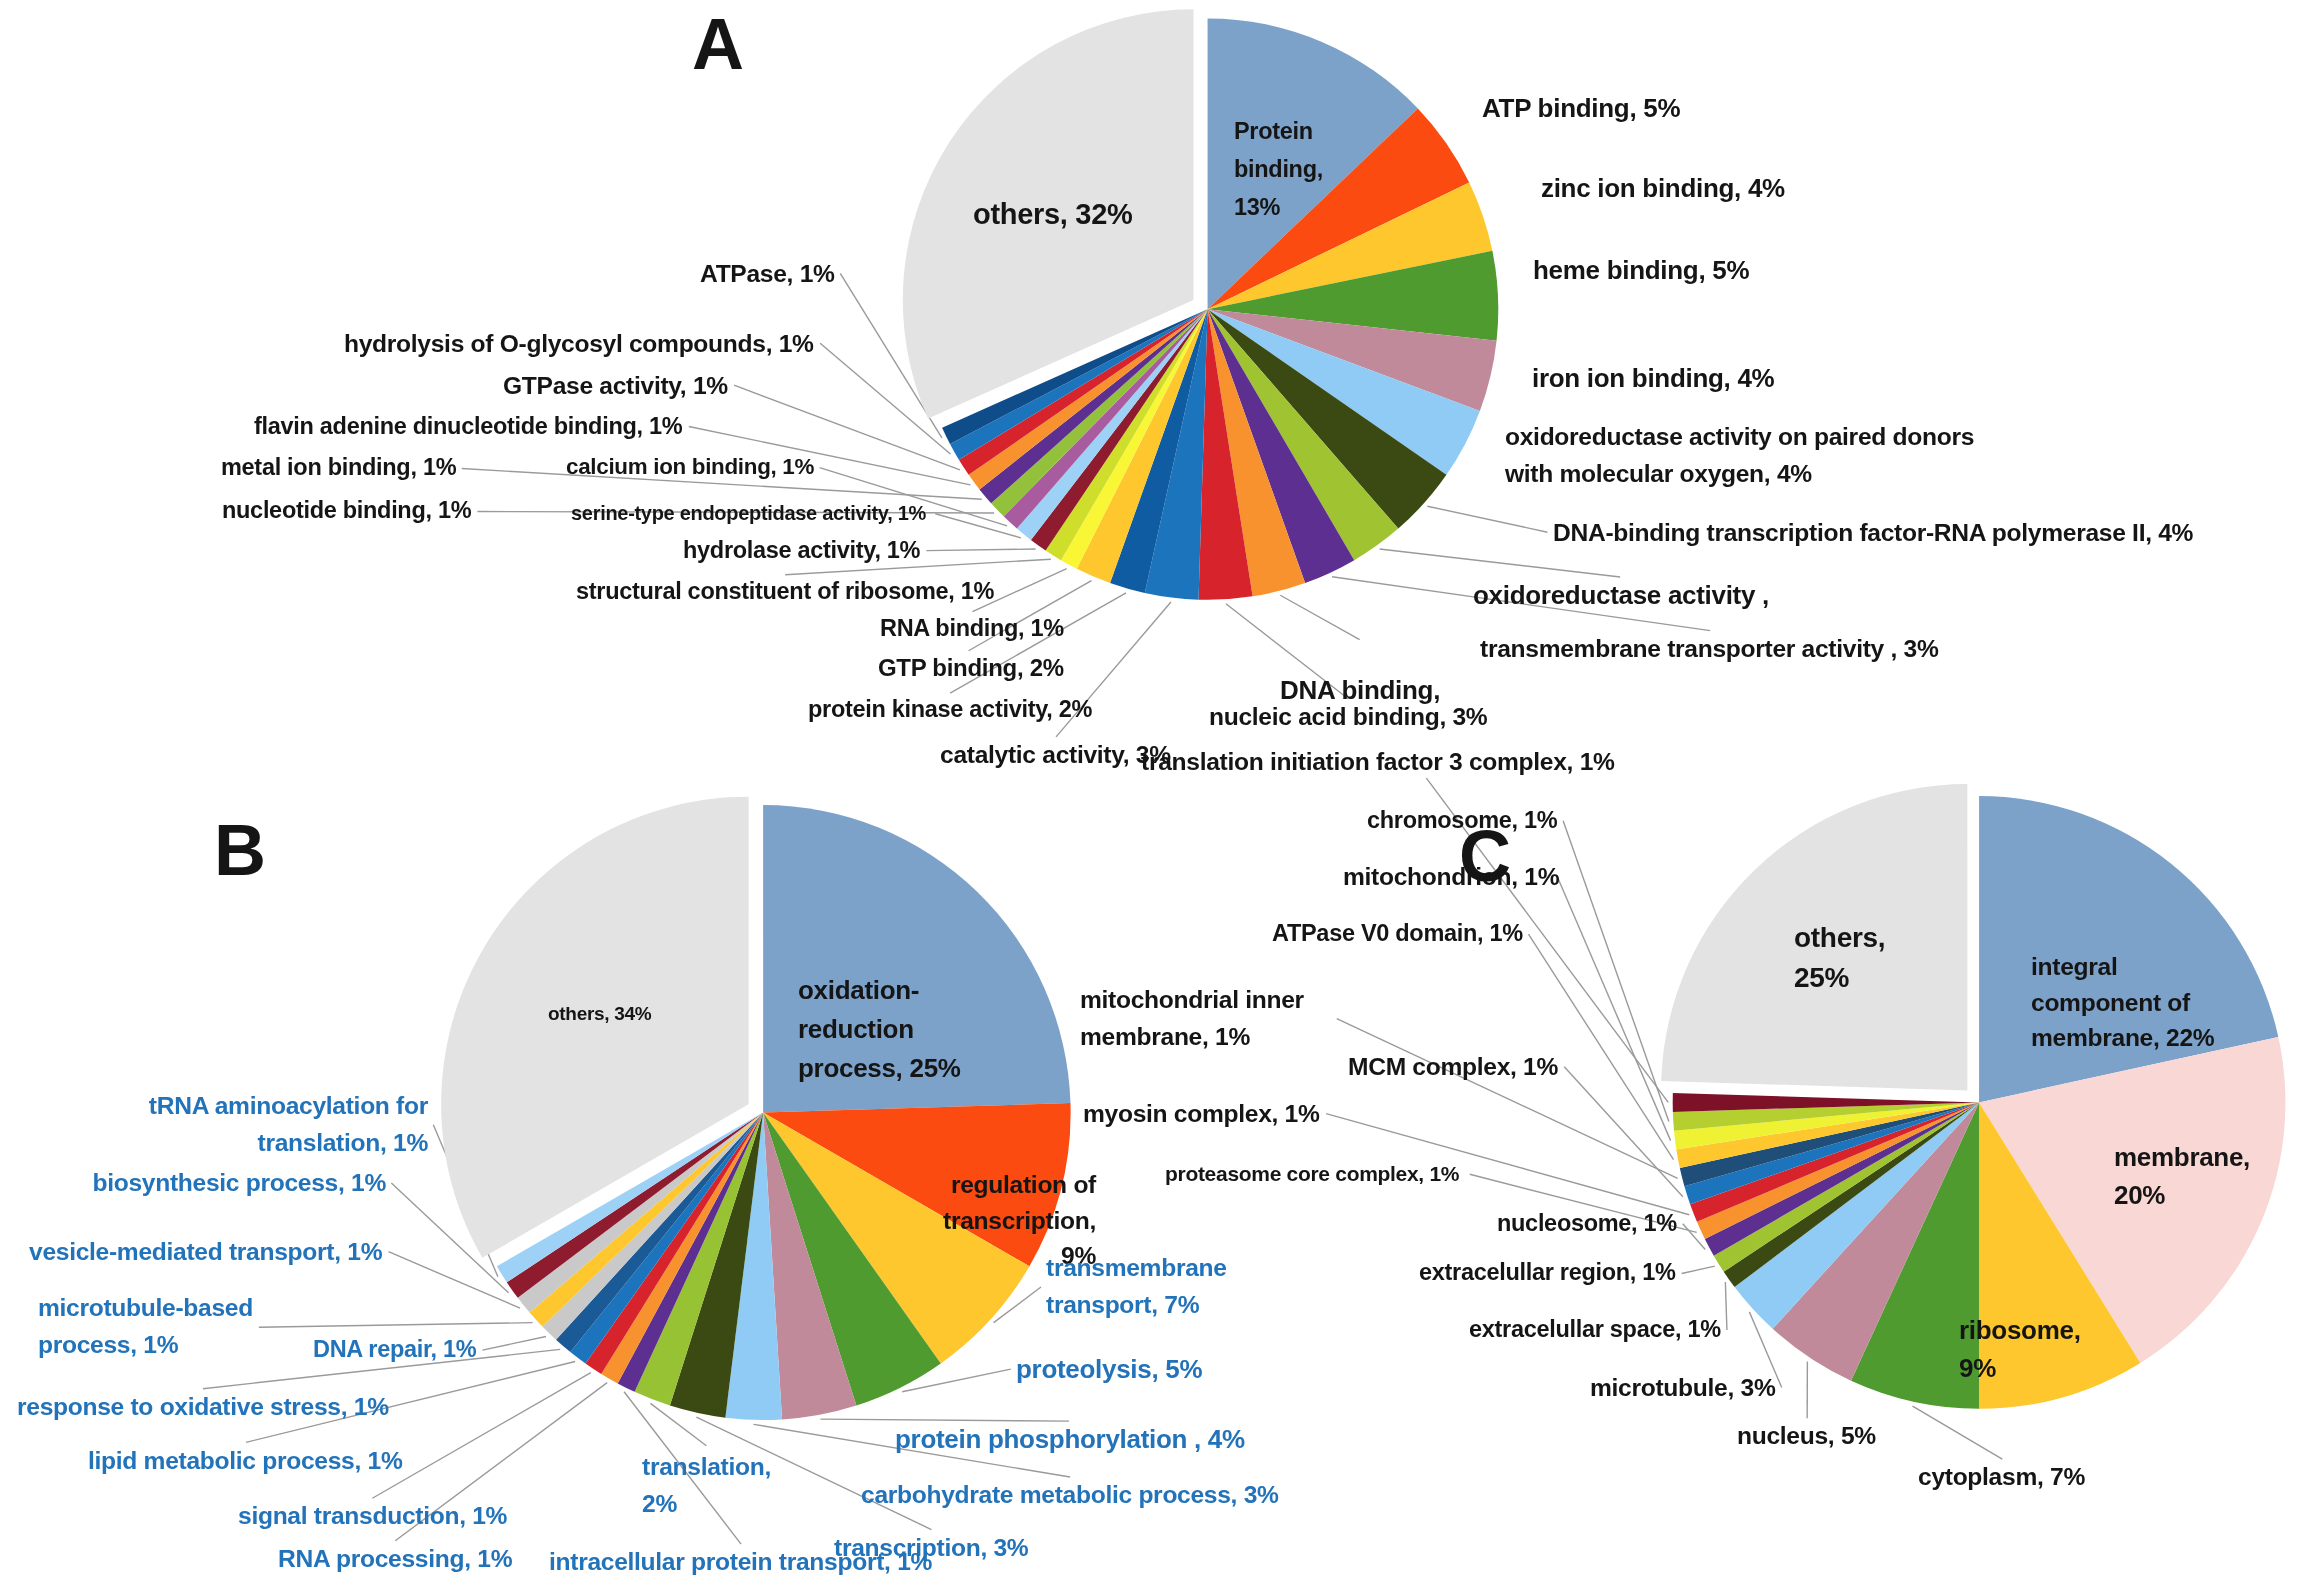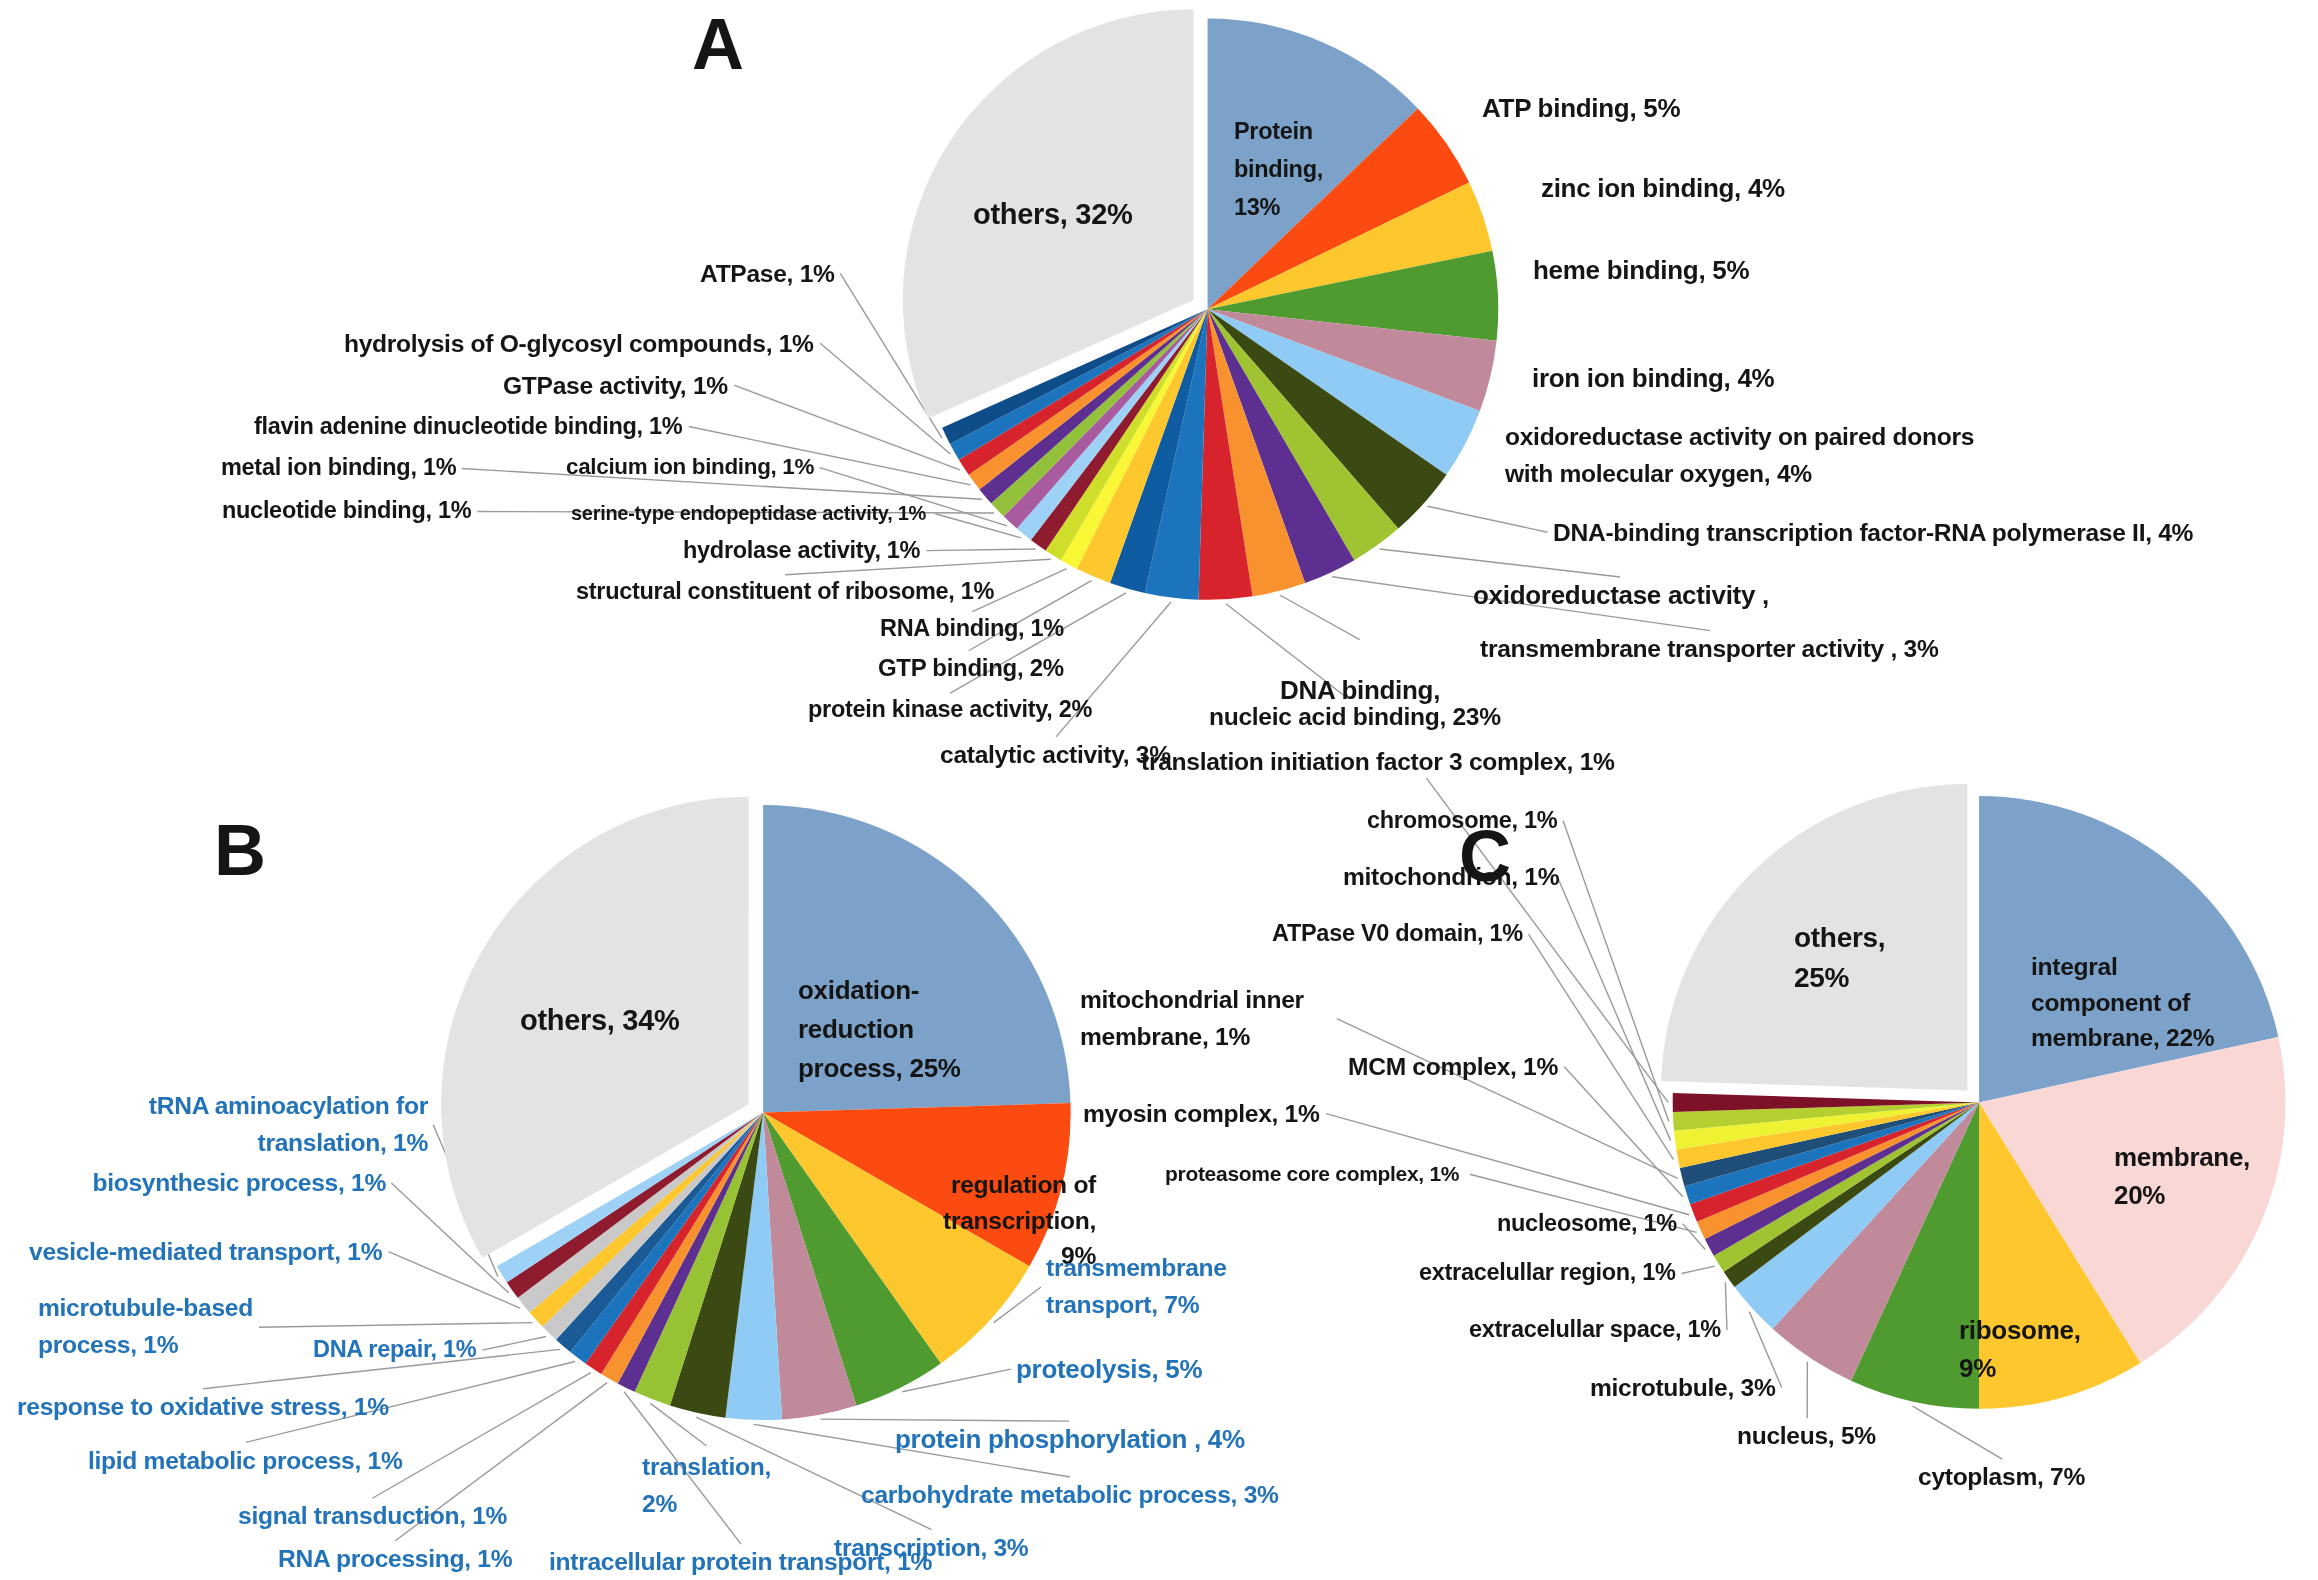--- a/index.html
+++ b/index.html
@@ -144,21 +144,21 @@
       <div class="lbl" style="font-size: 26px; left: 1482px; top: 93px;">ATP binding, 5%</div>
       <div class="lbl" style="font-size: 26px; left: 1541px; top: 173px;">zinc ion binding, 4%</div>
       <div class="lbl" style="font-size: 26px; left: 1533px; top: 255px;">heme binding, 5%</div>
       <div class="lbl" style="font-size: 26px; left: 1532px; top: 363px;">iron ion binding, 4%</div>
       <div class="lbl" style="font-size: 24.6px; line-height: 1.5; left: 1505px; top: 419px;">oxidoreductase activity on paired donors
 with molecular oxygen, 4%</div>
       <div class="lbl" style="font-size: 24.6px; left: 1553px; top: 518px;">DNA-binding transcription factor-RNA polymerase II, 4%</div>
       <div class="lbl" style="font-size: 26px; left: 1473px; top: 580px;">oxidoreductase activity ,</div>
       <div class="lbl" style="font-size: 24.6px; left: 1480px; top: 634px;">transmembrane transporter activity , 3%</div>
       <div class="lbl" style="font-size: 26px; left: 1280px; top: 675px;">DNA binding,</div>
-      <div class="lbl" style="font-size: 24.6px; left: 1209px; top: 702px;">nucleic acid binding, 23%</div>
+      <div class="lbl" style="font-size: 24.6px; left: 1209px; top: 702px;">nucleic acid binding, 3%</div>
       <div class="lbl" style="font-size: 24.6px; left: 940px; top: 740px;">catalytic activity, 3%</div>
       <div class="lbl" style="font-size: 23.5px; left: 808px; top: 696px;">protein kinase activity, 2%</div>
       <div class="lbl" style="font-size: 24px; left: 878px; top: 654px;">GTP binding, 2%</div>
       <div class="lbl" style="font-size: 23.5px; left: 880px; top: 615px;">RNA binding, 1%</div>
       <div class="lbl" style="font-size: 23.5px; left: 576px; top: 578px;">structural constituent of ribosome, 1%</div>
       <div class="lbl" style="font-size: 23.5px; left: 683px; top: 537px;">hydrolase activity, 1%</div>
       <div class="lbl" style="font-size: 20px; left: 571px; top: 502px;">serine-type endopeptidase activity, 1%</div>
       <div class="lbl" style="font-size: 22.4px; left: 566px; top: 454px;">calcium ion binding, 1%</div>
       <div class="lbl" style="font-size: 23.5px; left: 222px; top: 497px;">nucleotide binding, 1%</div>
       <div class="lbl" style="font-size: 23.5px; left: 221px; top: 454px;">metal ion binding, 1%</div>
@@ -186,21 +186,21 @@
       <div class="lbl" style="font-size: 24.6px; left: 238px; top: 1501px; color: rgb(34, 115, 185);">signal transduction, 1%</div>
       <div class="lbl" style="font-size: 24.6px; left: 88px; top: 1446px; color: rgb(34, 115, 185);">lipid metabolic process, 1%</div>
       <div class="lbl" style="font-size: 24.6px; left: 17px; top: 1392px; color: rgb(34, 115, 185);">response to oxidative stress, 1%</div>
       <div class="lbl" style="font-size: 23.5px; left: 313px; top: 1336px; color: rgb(34, 115, 185);">DNA repair, 1%</div>
       <div class="lbl" style="font-size: 24.6px; line-height: 1.5; left: 38px; top: 1290px; color: rgb(34, 115, 185);">microtubule-based
 process, 1%</div>
       <div class="lbl" style="font-size: 24.6px; left: 29px; top: 1237px; color: rgb(34, 115, 185);">vesicle-mediated transport, 1%</div>
       <div class="lbl" style="font-size: 24.6px; right: 1933px; text-align: right; top: 1168px; color: rgb(34, 115, 185);">biosynthesic process, 1%</div>
       <div class="lbl" style="font-size: 24.6px; line-height: 1.5; right: 1891px; text-align: right; top: 1088px; color: rgb(34, 115, 185);">tRNA aminoacylation for
 translation, 1%</div>
-      <div class="lbl" style="font-size: 29px; left: 520px; top: 1003px;">others, 34%</div>
+      <div class="lbl" style="font-size: 19px; left: 548px; top: 1003px;">others, 34%</div>
       <div class="lbl" style="font-size: 24.6px; line-height: 1.45; left: 2031px; top: 949px;">integral
 component of
 membrane, 22%</div>
       <div class="lbl" style="font-size: 26px; line-height: 1.45; left: 2114px; top: 1139px;">membrane,
 20%</div>
       <div class="lbl" style="font-size: 26px; line-height: 1.45; left: 1959px; top: 1312px;">ribosome,
 9%</div>
       <div class="lbl" style="font-size: 24.6px; left: 1918px; top: 1462px;">cytoplasm, 7%</div>
       <div class="lbl" style="font-size: 24.6px; left: 1737px; top: 1421px;">nucleus, 5%</div>
       <div class="lbl" style="font-size: 24.6px; left: 1590px; top: 1373px;">microtubule, 3%</div>

